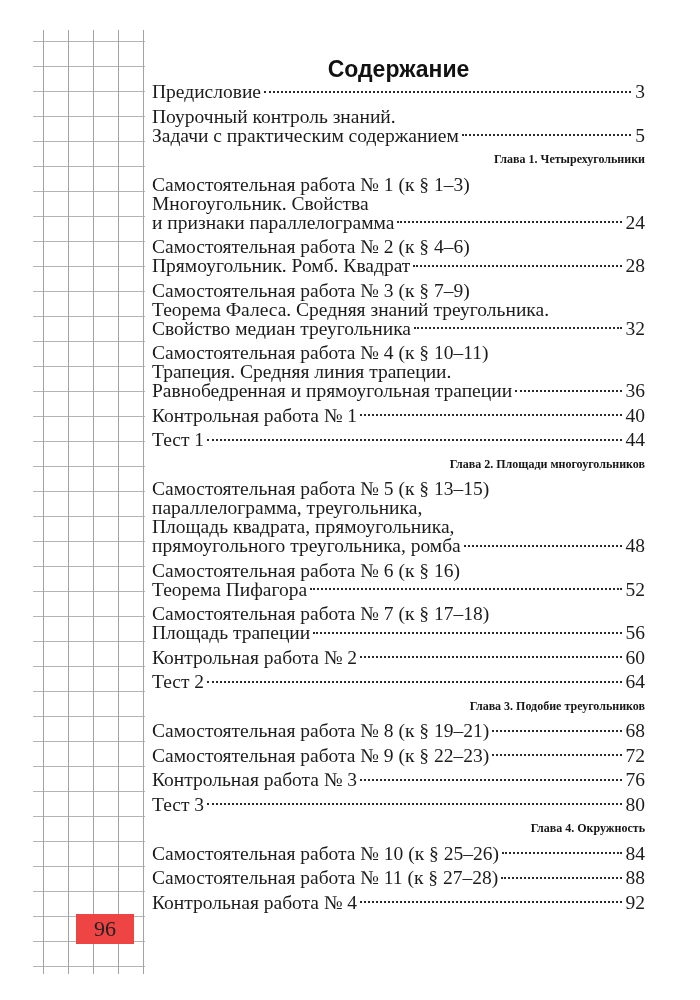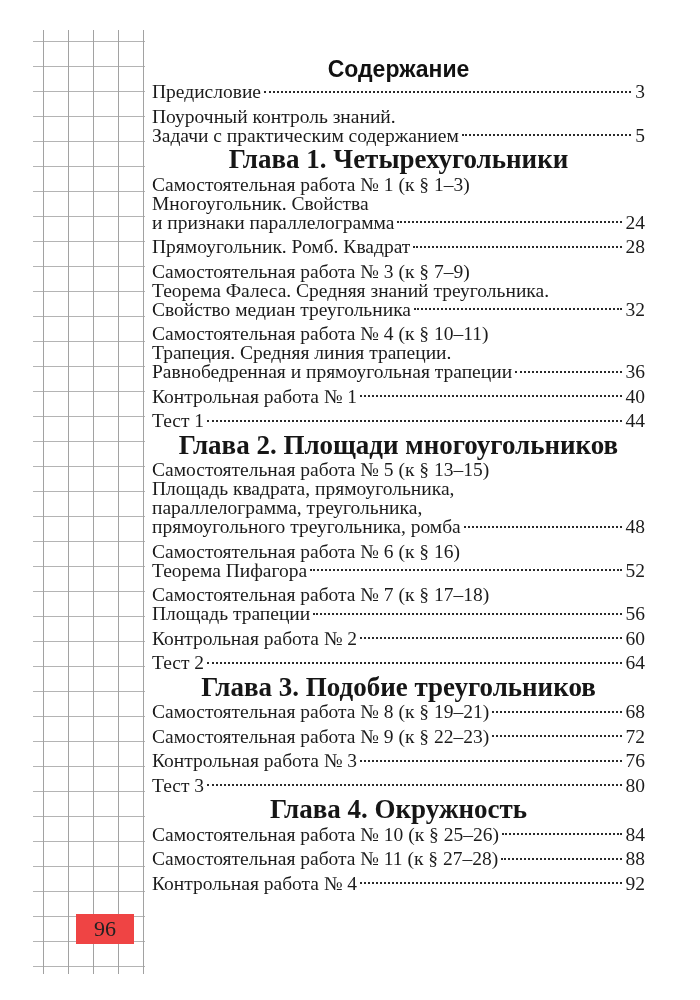--- a/index.html
+++ b/index.html
@@ -67,24 +67,24 @@
   .entry .txt { flex: 0 0 auto; white-space: nowrap; }
   .dots {
     flex: 1 1 auto;
     min-width: 8px;
     border-bottom: 2px dotted #2a2a2a;
     margin: 0 4px 0 3px;
   }
   .pg { flex: 0 0 auto; }
   .chapter {
     margin: 0 0 5.5px 0;
-    font-size: 27px;
+    font-size: 12px;
     font-weight: 700;
     line-height: 19px;
-    text-align: center;
+    text-align: right;
     color: #161616;
   }
 </style>
 </head>
 <body>
 
 <div class="page">
   <div class="grid"></div>
   <div class="folio">96</div>
   <div class="content">
@@ -109,20 +109,21 @@
         <div class="entry">
           <div class="line">Самостоятельная работа № 1 (к § 1–3)</div>
           <div class="line">Многоугольник. Свойства</div>
           <div class="line last">
             <span class="txt">и признаки параллелограмма</span>
             <span class="dots"></span>
             <span class="pg">24</span>
           </div>
         </div>
         <div class="entry">
+          <div class="line">Самостоятельная работа № 2 (к § 4–6)</div>
           <div class="line last">
             <span class="txt">Прямоугольник. Ромб. Квадрат</span>
             <span class="dots"></span>
             <span class="pg">28</span>
           </div>
         </div>
         <div class="entry">
           <div class="line">Самостоятельная работа № 3 (к § 7–9)</div>
           <div class="line">Теорема Фалеса. Средняя знаний треугольника.</div>
           <div class="line last">
@@ -150,22 +151,22 @@
         <div class="entry">
           <div class="line last">
             <span class="txt">Тест 1</span>
             <span class="dots"></span>
             <span class="pg">44</span>
           </div>
         </div>
         <div class="chapter">Глава 2. Площади многоугольников</div>
         <div class="entry">
           <div class="line">Самостоятельная работа № 5 (к § 13–15)</div>
+          <div class="line">параллелограмма, треугольника,</div>
           <div class="line">Площадь квадрата, прямоугольника,</div>
-          <div class="line">параллелограмма, треугольника,</div>
           <div class="line last">
             <span class="txt">прямоугольного треугольника, ромба</span>
             <span class="dots"></span>
             <span class="pg">48</span>
           </div>
         </div>
         <div class="entry">
           <div class="line">Самостоятельная работа № 6 (к § 16)</div>
           <div class="line last">
             <span class="txt">Теорема Пифагора</span>

